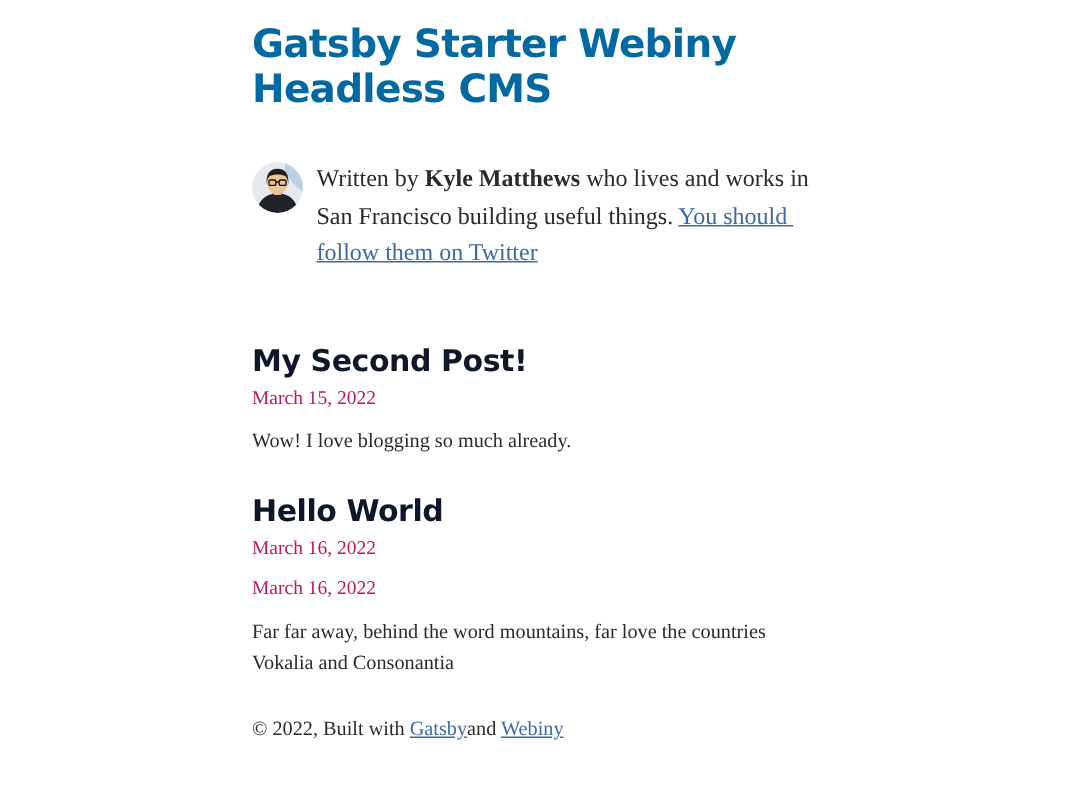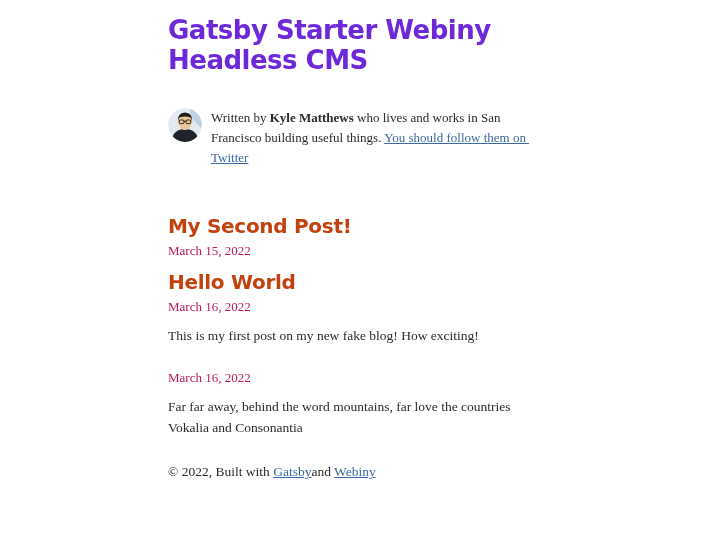--- a/index.html
+++ b/index.html
@@ -17,60 +17,60 @@
     margin: 0 auto;
     padding-top: 16px;
   }
   
   .site-title {
     font-family: "DejaVu Sans", sans-serif;
     font-weight: 800;
     font-size: 26px;
     line-height: 1.15;
     letter-spacing: -0.5px;
-    color: #6d28d9;
+    color: #0369a1;
     margin: 0 0 32px 0;
   }
   
   .bio {
     display: flex;
     align-items: flex-start;
     margin-bottom: 46px;
   }
   .bio .avatar {
     width: 34px;
     height: 34px;
     min-width: 34px;
     border-radius: 50%;
     overflow: hidden;
     margin-right: 9px;
   }
   .bio-text {
-    font-size: 13px;
+    font-size: 16px;
     line-height: 1.55;
     white-space: pre-wrap;
   }
   .bio-text b { font-weight: bold; }
   a.text-link {
     color: #3d6aa4;
     text-decoration: underline;
     cursor: pointer;
   }
   
   .post { margin: 0; }
   .post-title {
     font-family: "DejaVu Sans", sans-serif;
     font-weight: 800;
     font-size: 20px;
     letter-spacing: -0.3px;
     line-height: 1.2;
     margin: 0 0 5px 0;
   }
   .post-title a {
-    color: #c2410c;
+    color: #0f172a;
     text-decoration: none;
     cursor: pointer;
   }
   .post-date {
     font-size: 13px;
     color: #be185d;
     margin: 0 0 11px 0;
   }
   .post-excerpt {
     font-size: 13.5px;
@@ -114,26 +114,26 @@
           <line x1="15.9" y1="13.3" x2="18.1" y2="13.3" stroke="#17130e" stroke-width="0.9"></line>
         </g>
       </svg>
     </span>
     <p class="bio-text" style="margin:0;"><span>Written by </span><b>Kyle Matthews</b><span> who lives and works in San Francisco building useful things. </span><a class="text-link" href="#">You should follow them on Twitter</a></p>
   </div>
 
   <article class="post">
     <h2 class="post-title"><a href="#">My Second Post!</a></h2>
     <p class="post-date">March 15, 2022</p>
+    <p class="post-excerpt">Wow! I love blogging so much already.</p>
   </article>
 
   <article class="post">
     <h2 class="post-title"><a href="#">Hello World</a></h2>
     <p class="post-date">March 16, 2022</p>
-    <p class="post-excerpt">This is my first post on my new fake blog! How exciting!</p>
   </article>
 
   <article class="post">
     <p class="post-date">March 16, 2022</p>
     <p class="post-excerpt">Far far away, behind the word mountains, far love the countries Vokalia and Consonantia</p>
   </article>
 
   <footer class="site-footer"><span>© 2022, Built with </span><a class="text-link" href="#">Gatsby</a><span>and </span><a class="text-link" href="#">Webiny</a></footer>
 
 </div>

